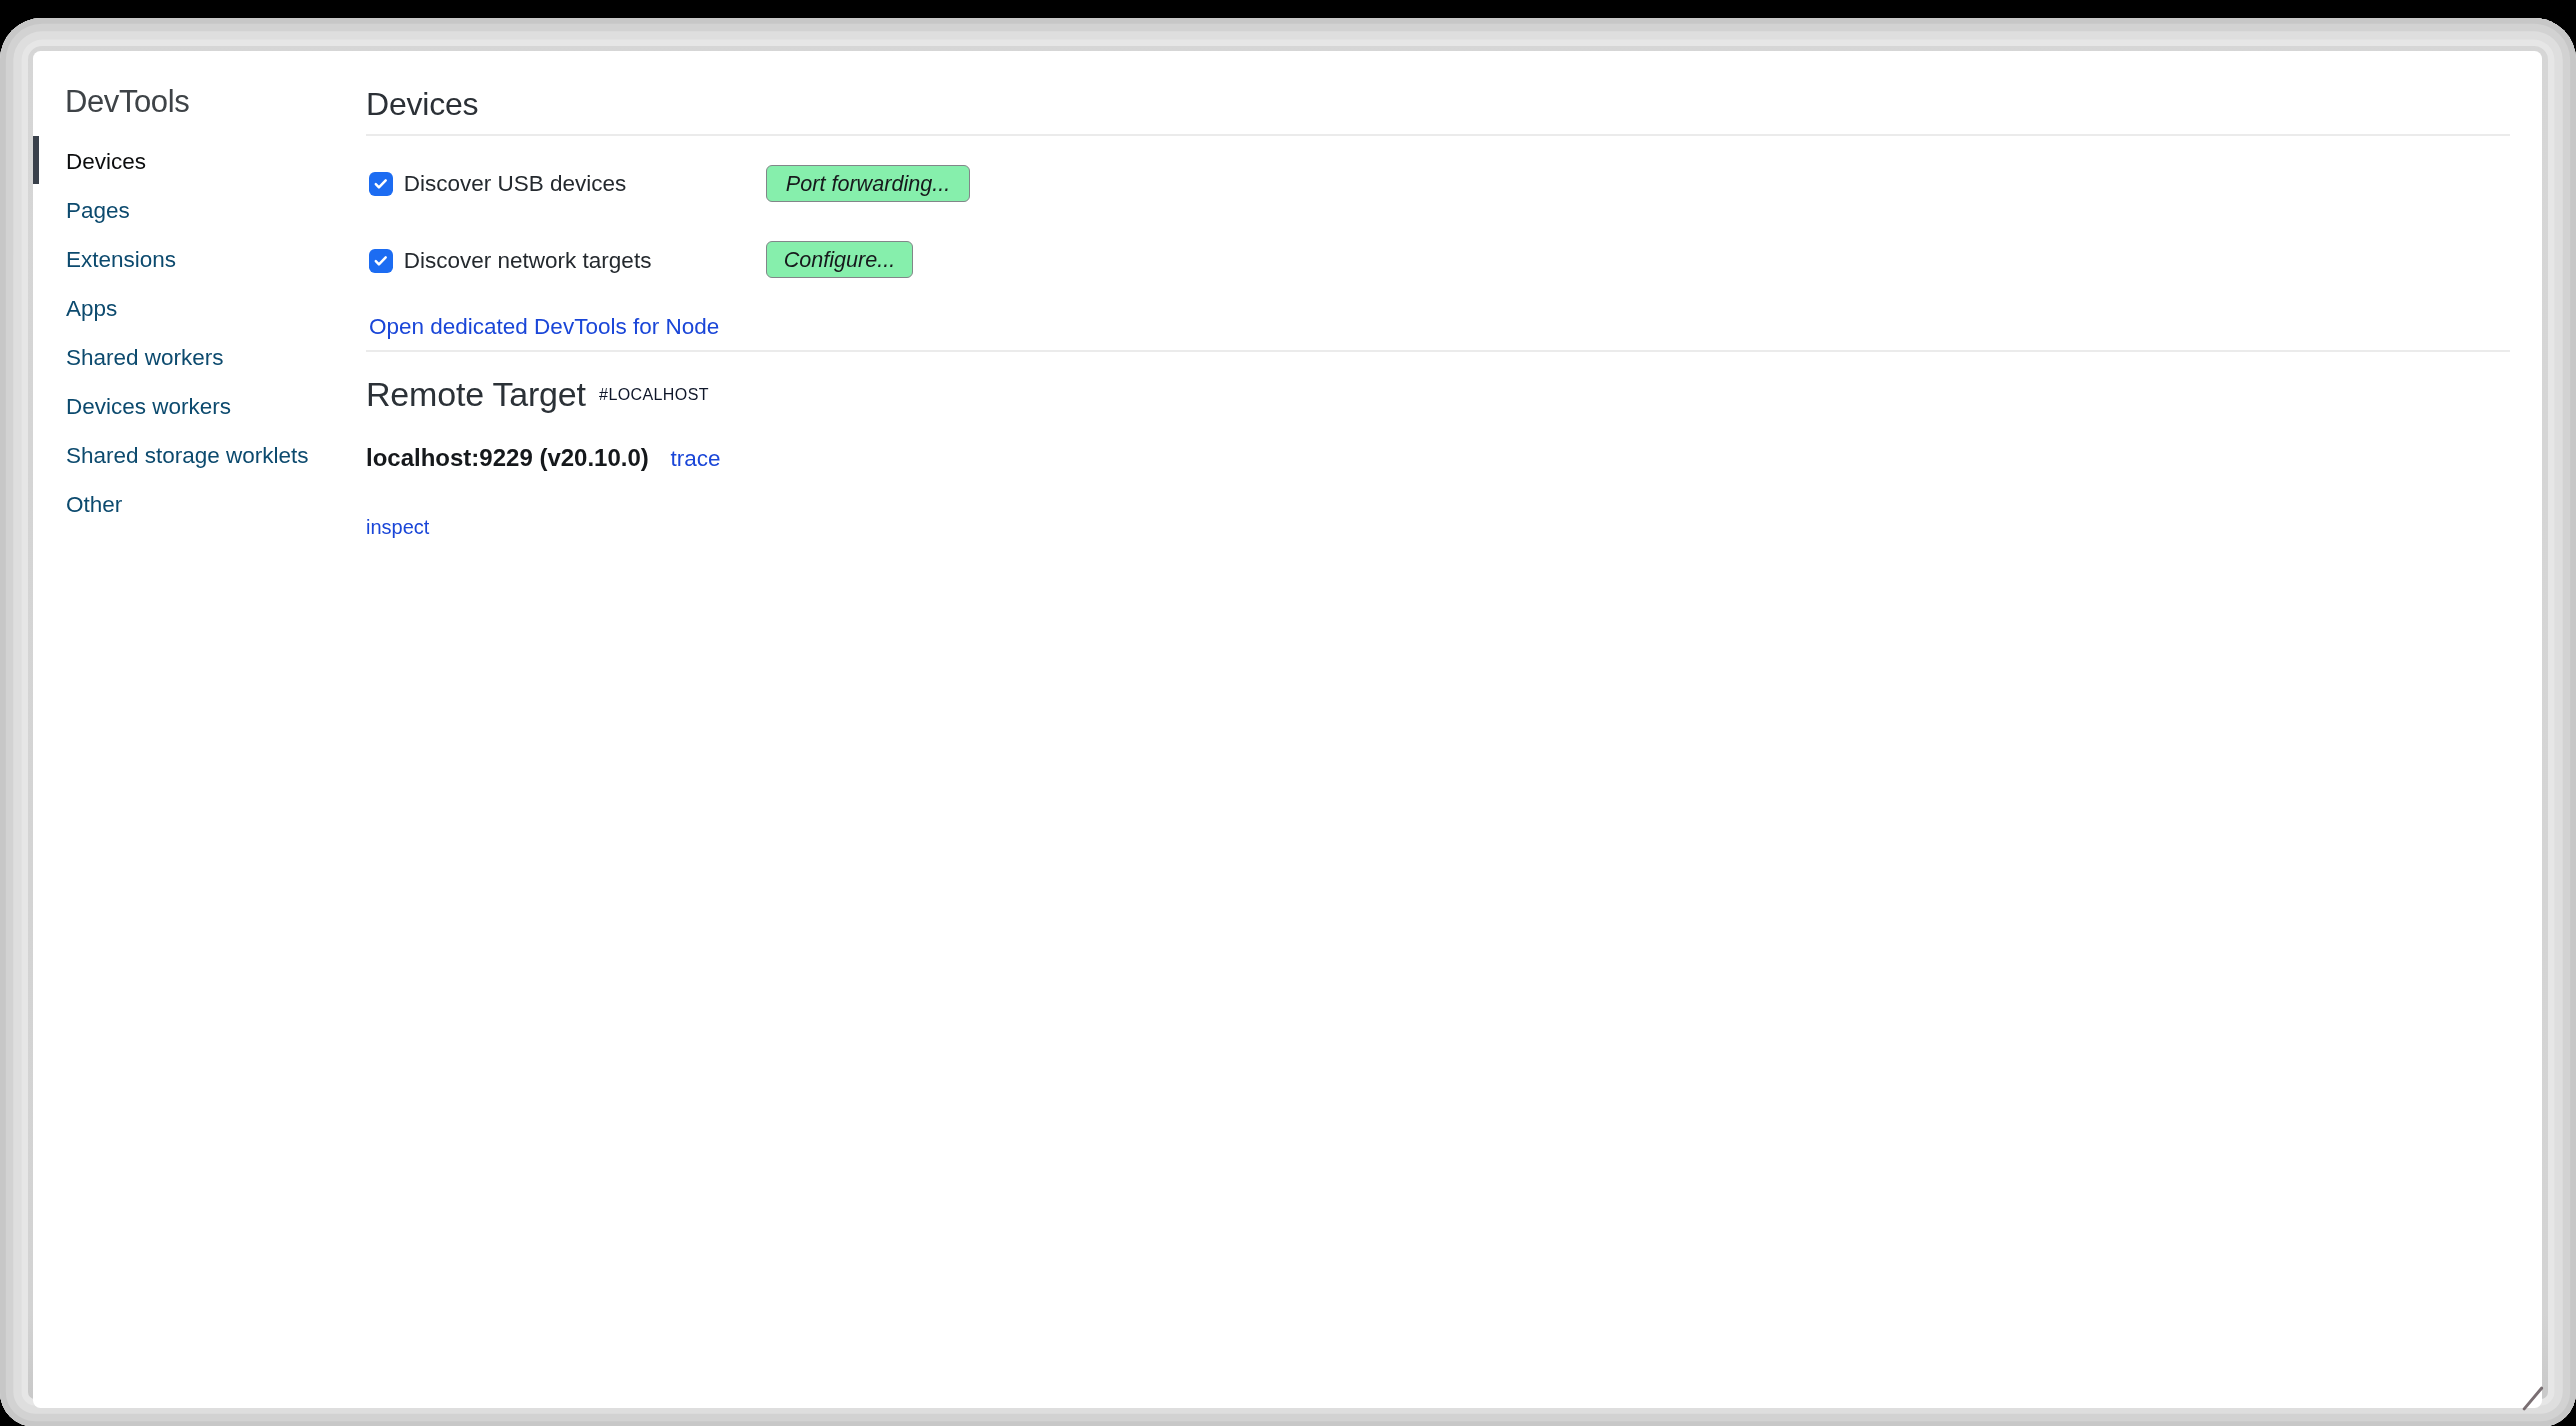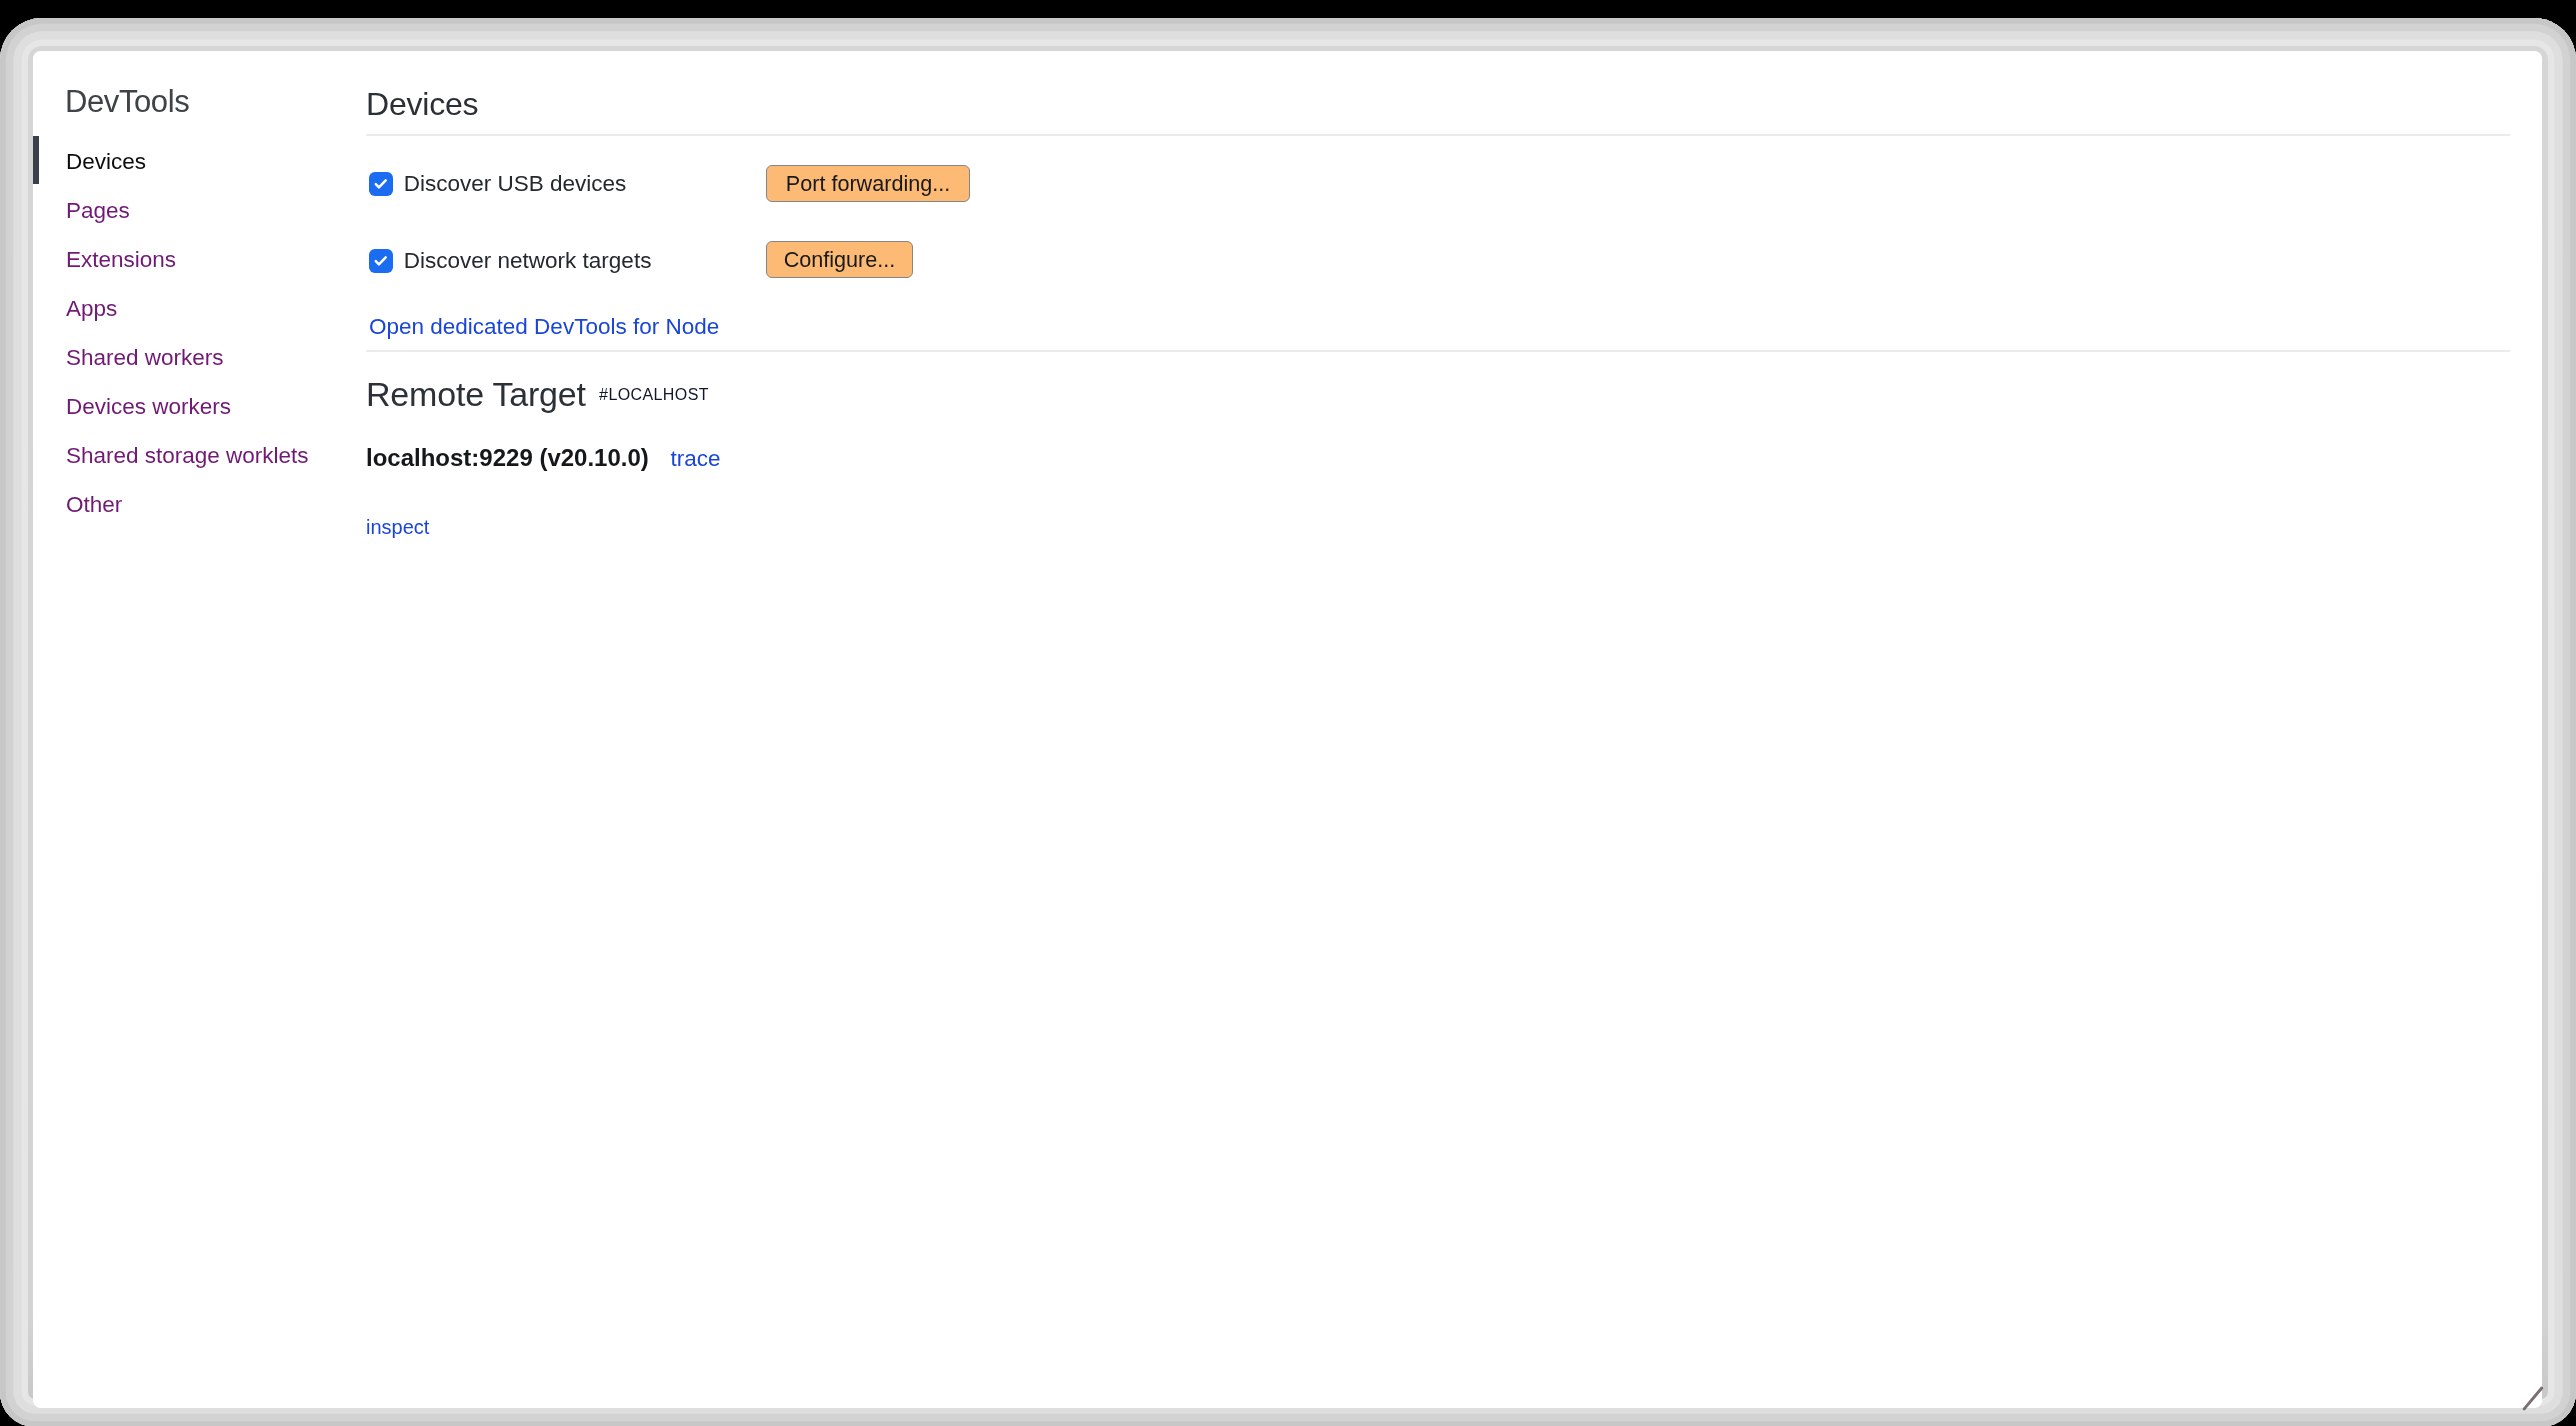--- a/index.html
+++ b/index.html
@@ -23,21 +23,21 @@
   
   .sidebar-title {
     position: absolute; left: 32px; top: 33px;
     font-size: 31px; color: #3e4347; letter-spacing: -0.4px;
   }
   .selected-indicator {
     position: absolute; left: 0; top: 85px; width: 5.8px; height: 48px; background: #3a414b;
   }
   .sidebar-list { position: absolute; left: 33px; top: 86px; }
   .sidebar-item {
-    font-size: 22.5px; line-height: 49px; color: #701a75; white-space: nowrap; cursor: pointer;
+    font-size: 22.5px; line-height: 49px; color: #0c4a6e; white-space: nowrap; cursor: pointer;
   }
   .sidebar-item.selected { color: #0c0d0e; }
 
   
   .page-title {
     position: absolute; left: 333px; top: 35px;
     font-size: 32px; color: #2b3036; letter-spacing: -0.2px;
   }
   .divider { position: absolute; left: 333px; width: 2144px; height: 1.7px; background: #ebebeb; }
   .divider-1 { top: 83px; }
@@ -48,23 +48,23 @@
   .row-net { top: 197px; }
   .checkbox {
     width: 24px; height: 24px; border-radius: 5.8px; background: #1c6cf2;
     display: flex; align-items: center; justify-content: center; flex: 0 0 auto; cursor: pointer;
   }
   .checkbox svg { width: 17.5px; height: 17.5px; display: block; }
   .check-label { font-size: 22.5px; color: #24292e; white-space: nowrap; }
 
   .btn {
     position: absolute; left: 733px; height: 37px;
-    background: #fdba74; border: 1.7px solid #828689; border-radius: 6px;
+    background: #86efac; border: 1.7px solid #828689; border-radius: 6px;
     font-family: "Liberation Sans", sans-serif; font-size: 21.6px; color: #17191c;
-    display: flex; align-items: center; justify-content: center; cursor: pointer; white-space: nowrap;
+    display: flex; align-items: center; justify-content: center; cursor: pointer; white-space: nowrap; font-style: italic;
   }
   .btn-portfwd { top: 114px; width: 204px; }
   .btn-configure { top: 190px; width: 147px; }
 
   .link { color: #1a46d8; text-decoration: none; cursor: pointer; white-space: nowrap; }
   .node-link { position: absolute; left: 336px; top: 263px; font-size: 22.5px; }
 
   .remote-row { position: absolute; left: 333px; top: 324px; display: flex; align-items: center; gap: 13.3px; }
   .remote-heading { font-size: 34px; color: #2b3137; letter-spacing: -0.2px; white-space: nowrap; }
   .remote-tag { font-size: 16px; color: #0f172a; letter-spacing: 0.4px; white-space: nowrap; }

